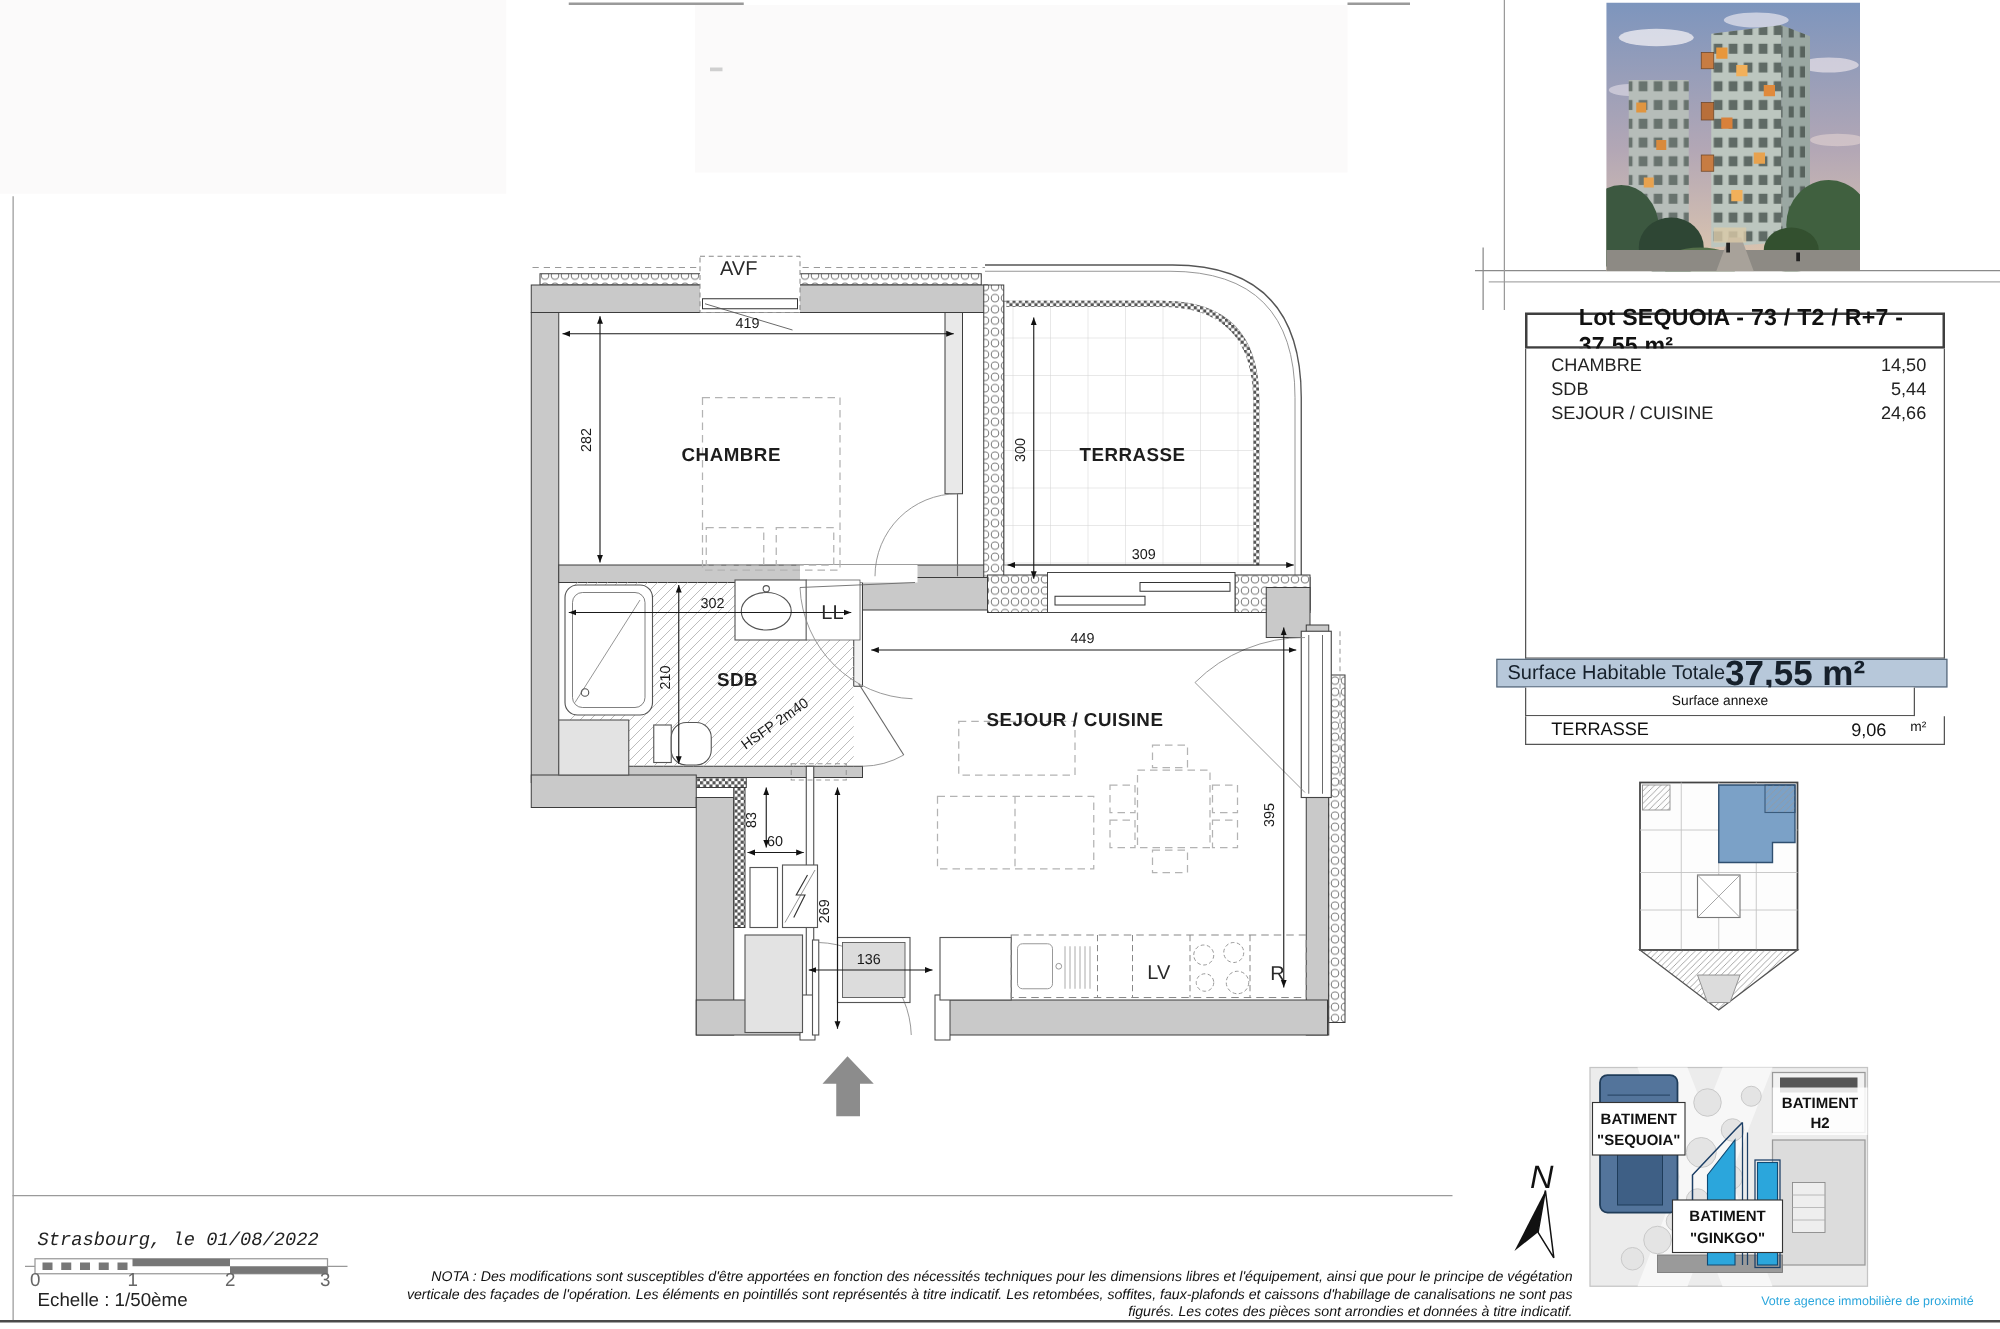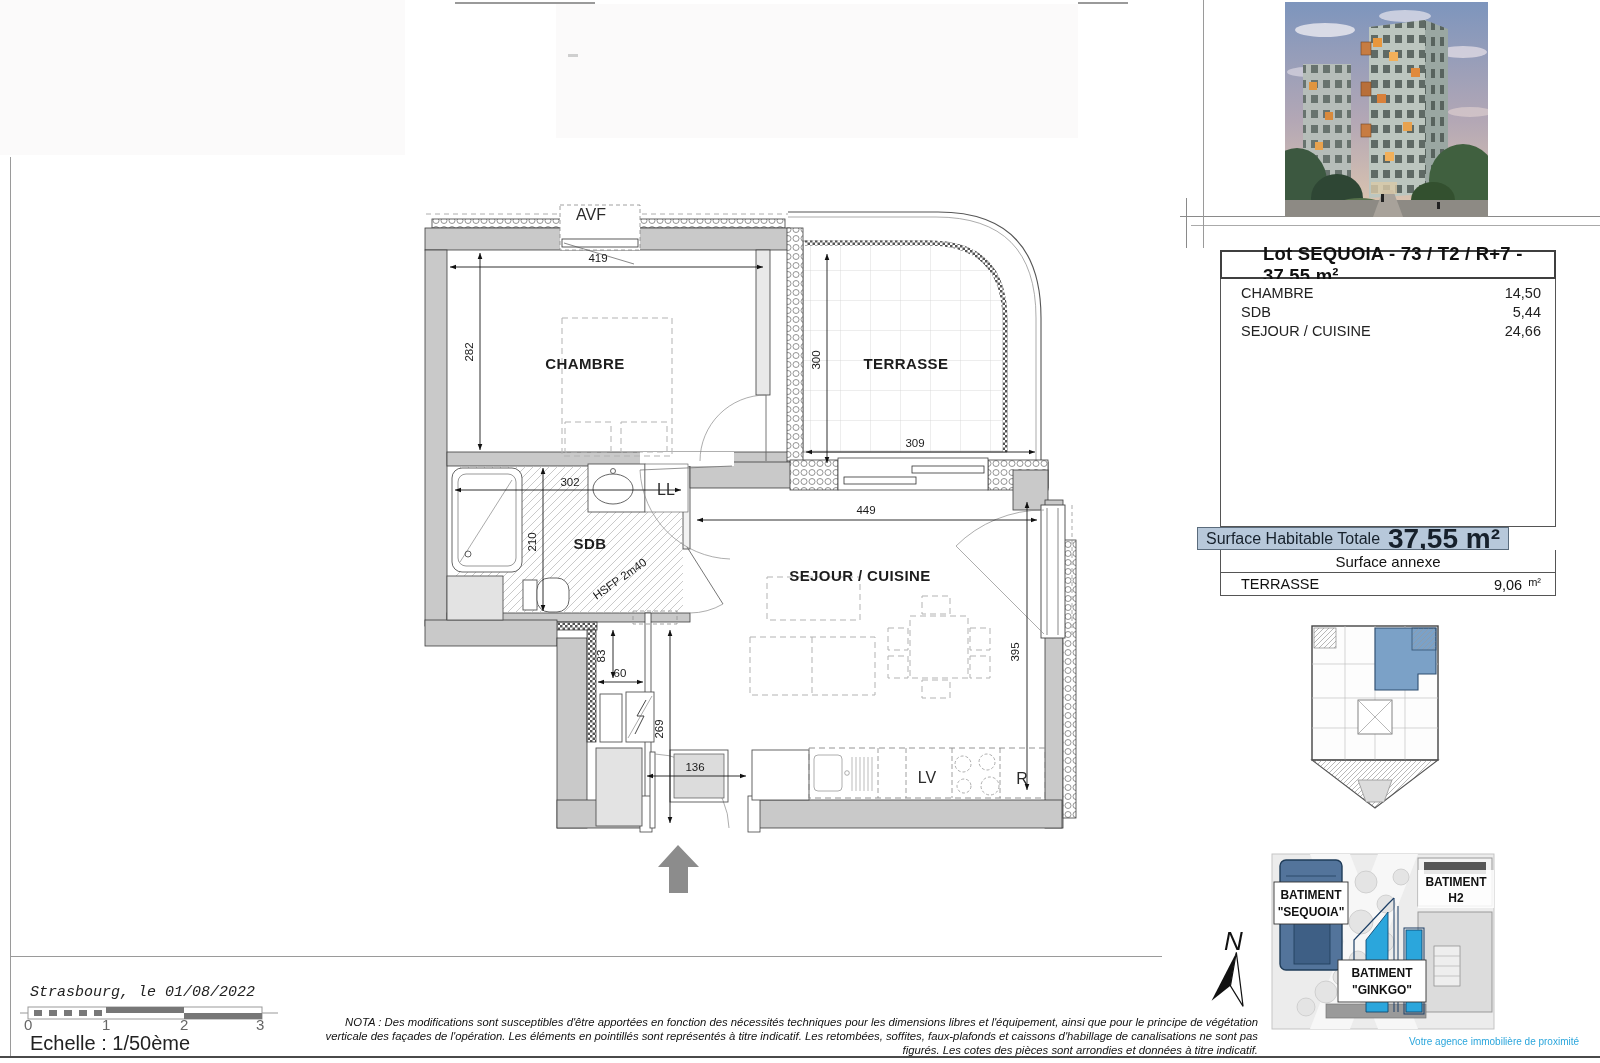--- a/index.html
+++ b/index.html
@@ -13,35 +13,35 @@
   .roomlbl{font-size:15px;font-weight:700;fill:#1d1d1d;letter-spacing:.4px;}
   .eqlbl{font-size:16px;fill:#2a2a2a;}
   
   .lot-title{position:absolute;left:1220px;top:250px;width:336px;height:29px;border:2px solid #3f3f3f;
      background:#fff;box-sizing:border-box;display:flex;align-items:center;justify-content:center;
      font-size:18.5px;font-weight:700;letter-spacing:.2px;padding-left:41px;}
   .lot-body{position:absolute;left:1220px;top:279px;width:336px;height:248px;border:1px solid #555;
      border-top:none;background:#fff;box-sizing:border-box;padding-top:4px;}
   .lot-row{display:flex;justify-content:space-between;padding:0 14px 0 20px;height:19px;
      font-size:14.5px;color:#222;align-items:center;}
-  .lot-total{position:absolute;left:1197px;top:527px;width:312px;height:23px;background:#b7c8da;
-     border:1px solid #5a6b7c;box-sizing:border-box;display:flex;justify-content:space-between;
+  .lot-total{position:absolute;left:1197px;top:527px;width:361px;height:23px;background:#b7c8da;
+     border:1px solid #5a6b7c;box-sizing:border-box;display:flex;
      align-items:center;padding:0 8px;}
   .lot-total .lbl{font-size:16px;color:#16202b;}
   .lot-total .val{font-size:28px;font-weight:700;color:#16202b;}
-  .lot-annex{position:absolute;left:1220px;top:550px;width:336px;height:23px;border:1px solid #555;
+  .lot-annex{position:absolute;left:1220px;top:550px;width:312px;height:23px;border:1px solid #555;
      border-top:none;box-sizing:border-box;display:flex;align-items:center;justify-content:center;
-     font-size:15px;background:#fff;}
+     font-size:11px;background:#fff;}
   .lot-terr{position:absolute;left:1220px;top:573px;width:336px;height:23px;border:1px solid #555;
      border-top:none;box-sizing:border-box;display:flex;align-items:center;justify-content:space-between;
      padding:0 14px 0 20px;font-size:14.5px;background:#fff;}
-  .lot-terr .u{font-size:11px;vertical-align:4px;margin-left:6px;}
+  .lot-terr .u{font-size:11px;vertical-align:4px;margin-left:19px;}
   
   .dateline{position:absolute;left:30px;top:984px;font-style:italic;font-size:15px;color:#222;font-family:Liberation Mono, monospace;}
-  .echelle{position:absolute;left:30px;top:1032px;font-size:20px;color:#222;}
+  .echelle{position:absolute;left:30px;top:1032px;font-size:15px;color:#222;}
   .tick{position:absolute;top:1016px;font-size:15px;color:#666;}
   .nota{position:absolute;left:302px;top:1016px;width:956px;text-align:right;font-style:italic;
      font-size:11.3px;line-height:1.22;color:#111;}
   
   .wordmark{position:absolute;left:1384px;top:984px;width:216px;font-family:"Liberation Serif",serif;
      font-size:44px;color:#24466b;letter-spacing:3px;white-space:nowrap;z-index:8;}
   .tagline{position:absolute;left:1388px;top:1036px;width:212px;text-align:center;font-size:10px;
      color:#2ba6dc;z-index:8;}
 </style>
 </head>

